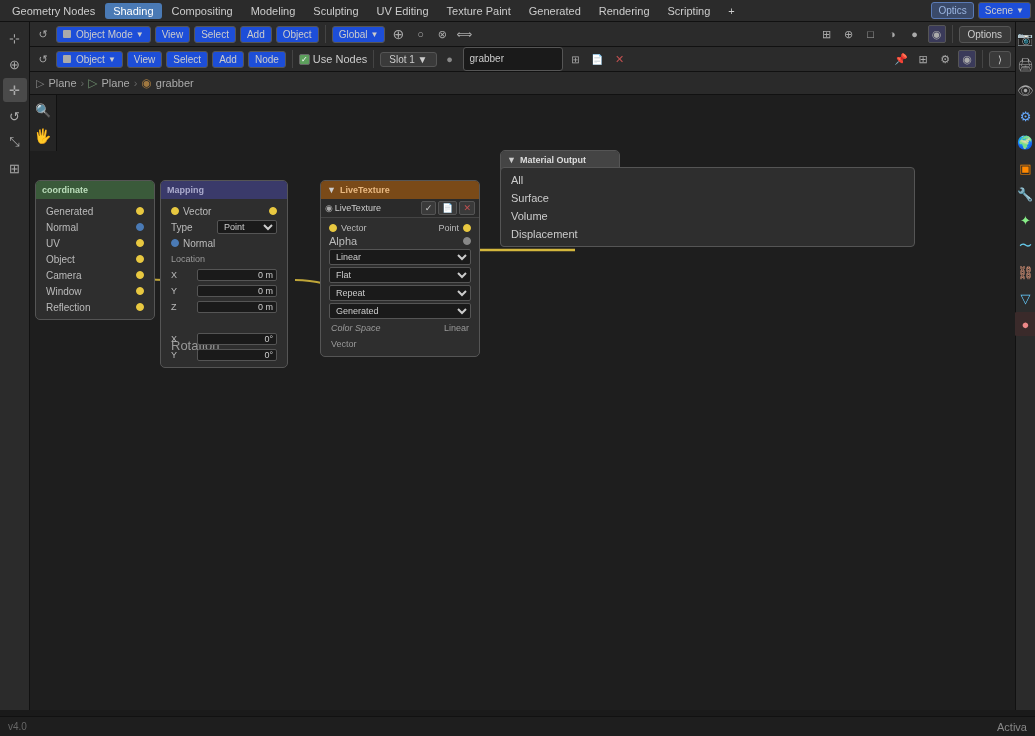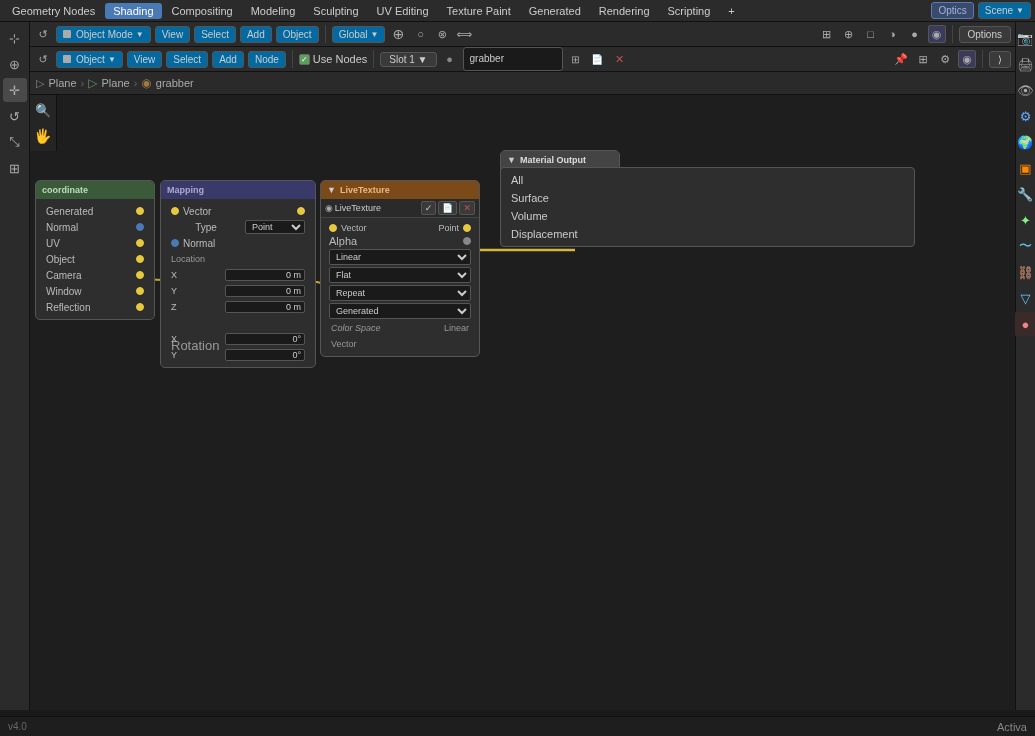--- a/index.html
+++ b/index.html
@@ -49,21 +49,21 @@
       height: 26px;
       background: #2b2b2b;
       display: flex;
       align-items: center;
       padding: 0 4px;
       gap: 4px;
       border-bottom: 1px solid #111;
     }
     .toolbar-btn {
       padding: 2px 6px;
-      background: #0369a1;
+      background: #1d4ed8;
       border: 1px solid #555;
       border-radius: 3px;
       color: #ccc;
       font-size: 10px;
       cursor: pointer;
       display: flex;
       align-items: center;
       gap: 3px;
       white-space: nowrap;
     }
@@ -621,34 +621,34 @@
             <span class="node-label">Window</span>
             <div class="socket yellow out"></div>
           </div>
           <div class="node-row">
             <span class="node-label">Reflection</span>
             <div class="socket yellow out"></div>
           </div>
         </div>
       </div>
 
-      <div class="node" style="position:absolute; top:85px; left:130px; width:156px;">
+      <div class="node" style="position:absolute; top:85px; left:130px; width:128px;">
         <div class="node-header" style="background:#3a3a6a;">
           <span style="font-size:9px; color:#aac; font-weight:bold;">Mapping</span>
         </div>
         <div class="node-body">
 
           <div class="node-row">
             <div class="socket yellow"></div>
             <span class="node-label">Vector</span>
             <div class="socket yellow out"></div>
           </div>
 
           <div class="node-row">
-            <span class="node-label" style="width:35px;text-align:center;">Type</span>
+            <span class="node-label" style="width:35px;">Type</span>
             <select class="node-select">
               <option>Point</option>
               <option>Texture</option>
               <option>Vector</option>
               <option>Normal</option>
             </select>
           </div>
 
           <div class="node-row">
             <div class="socket blue"></div>

